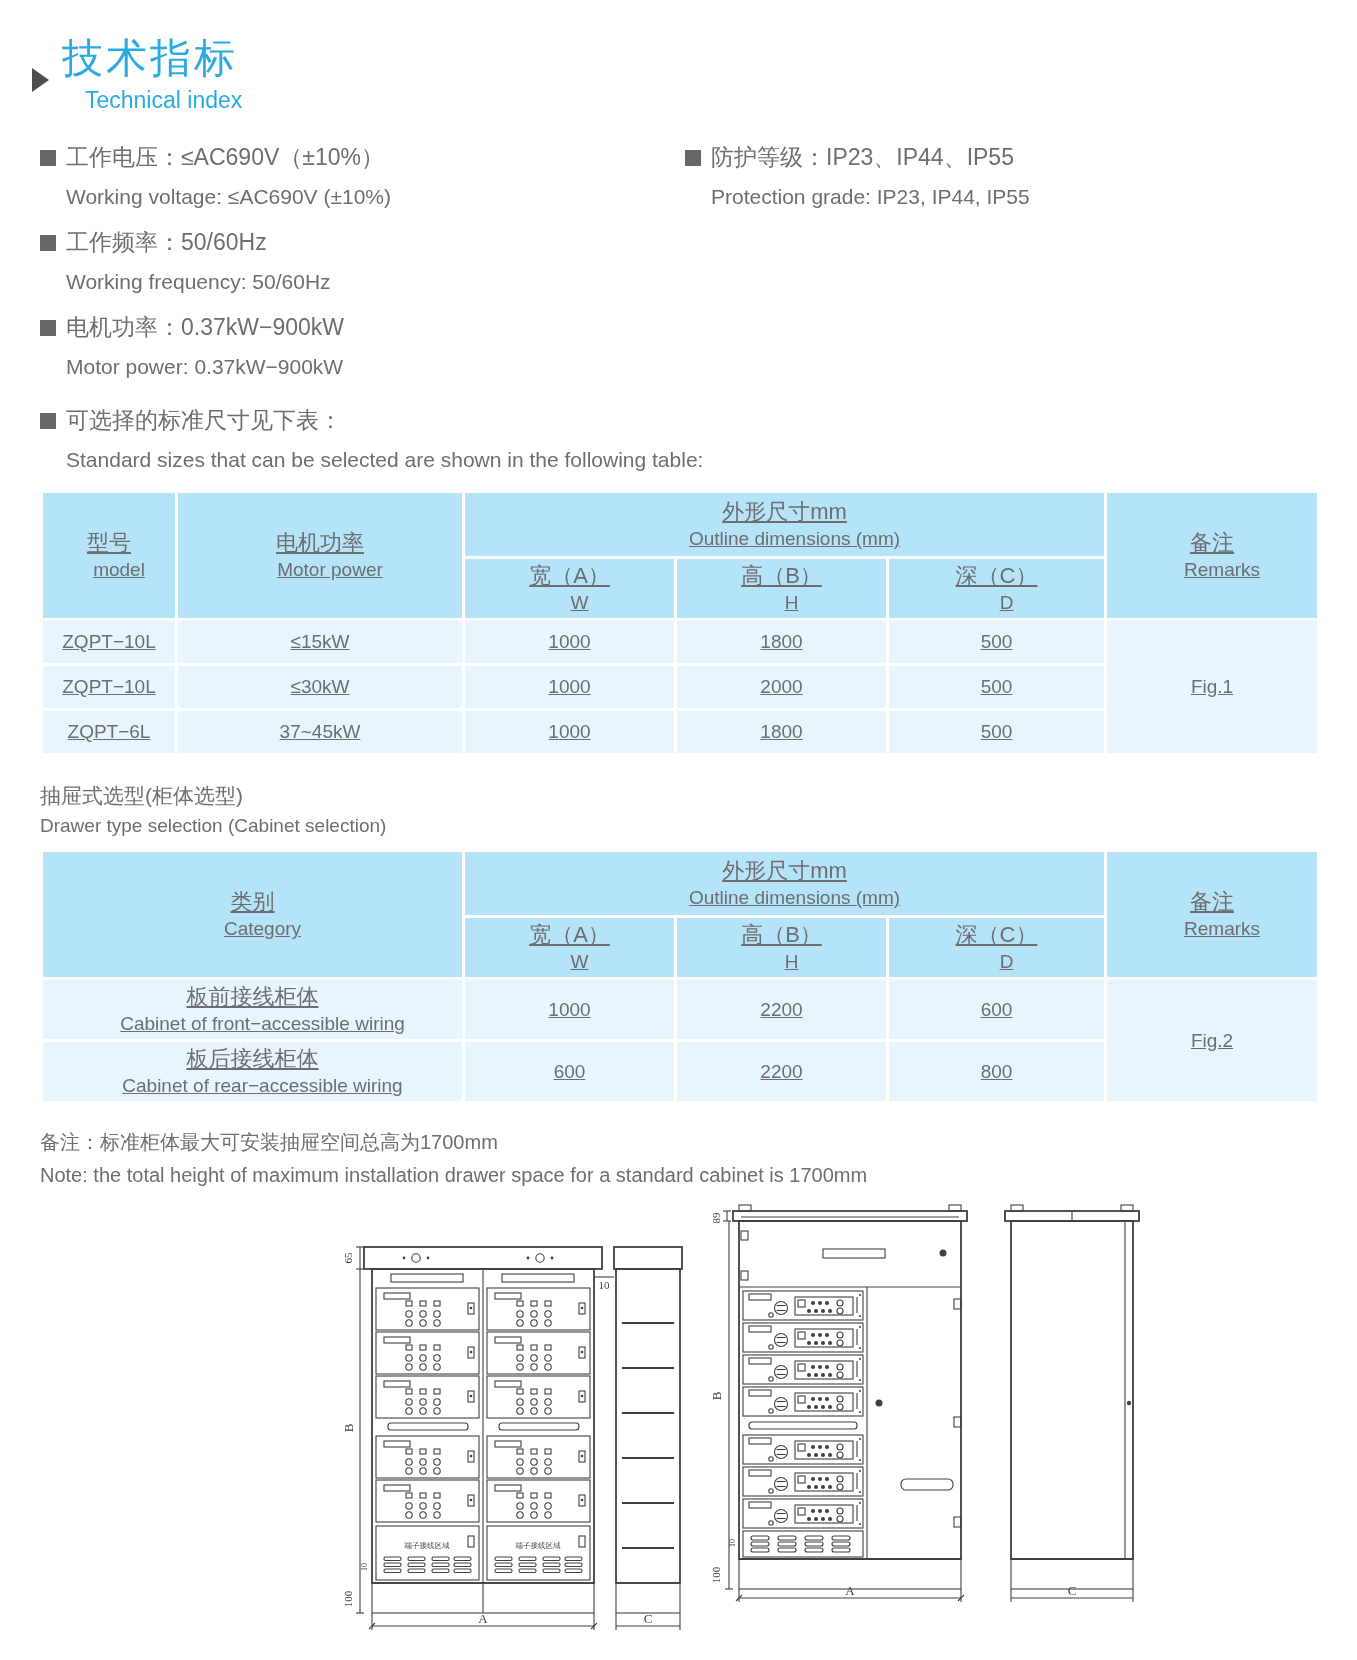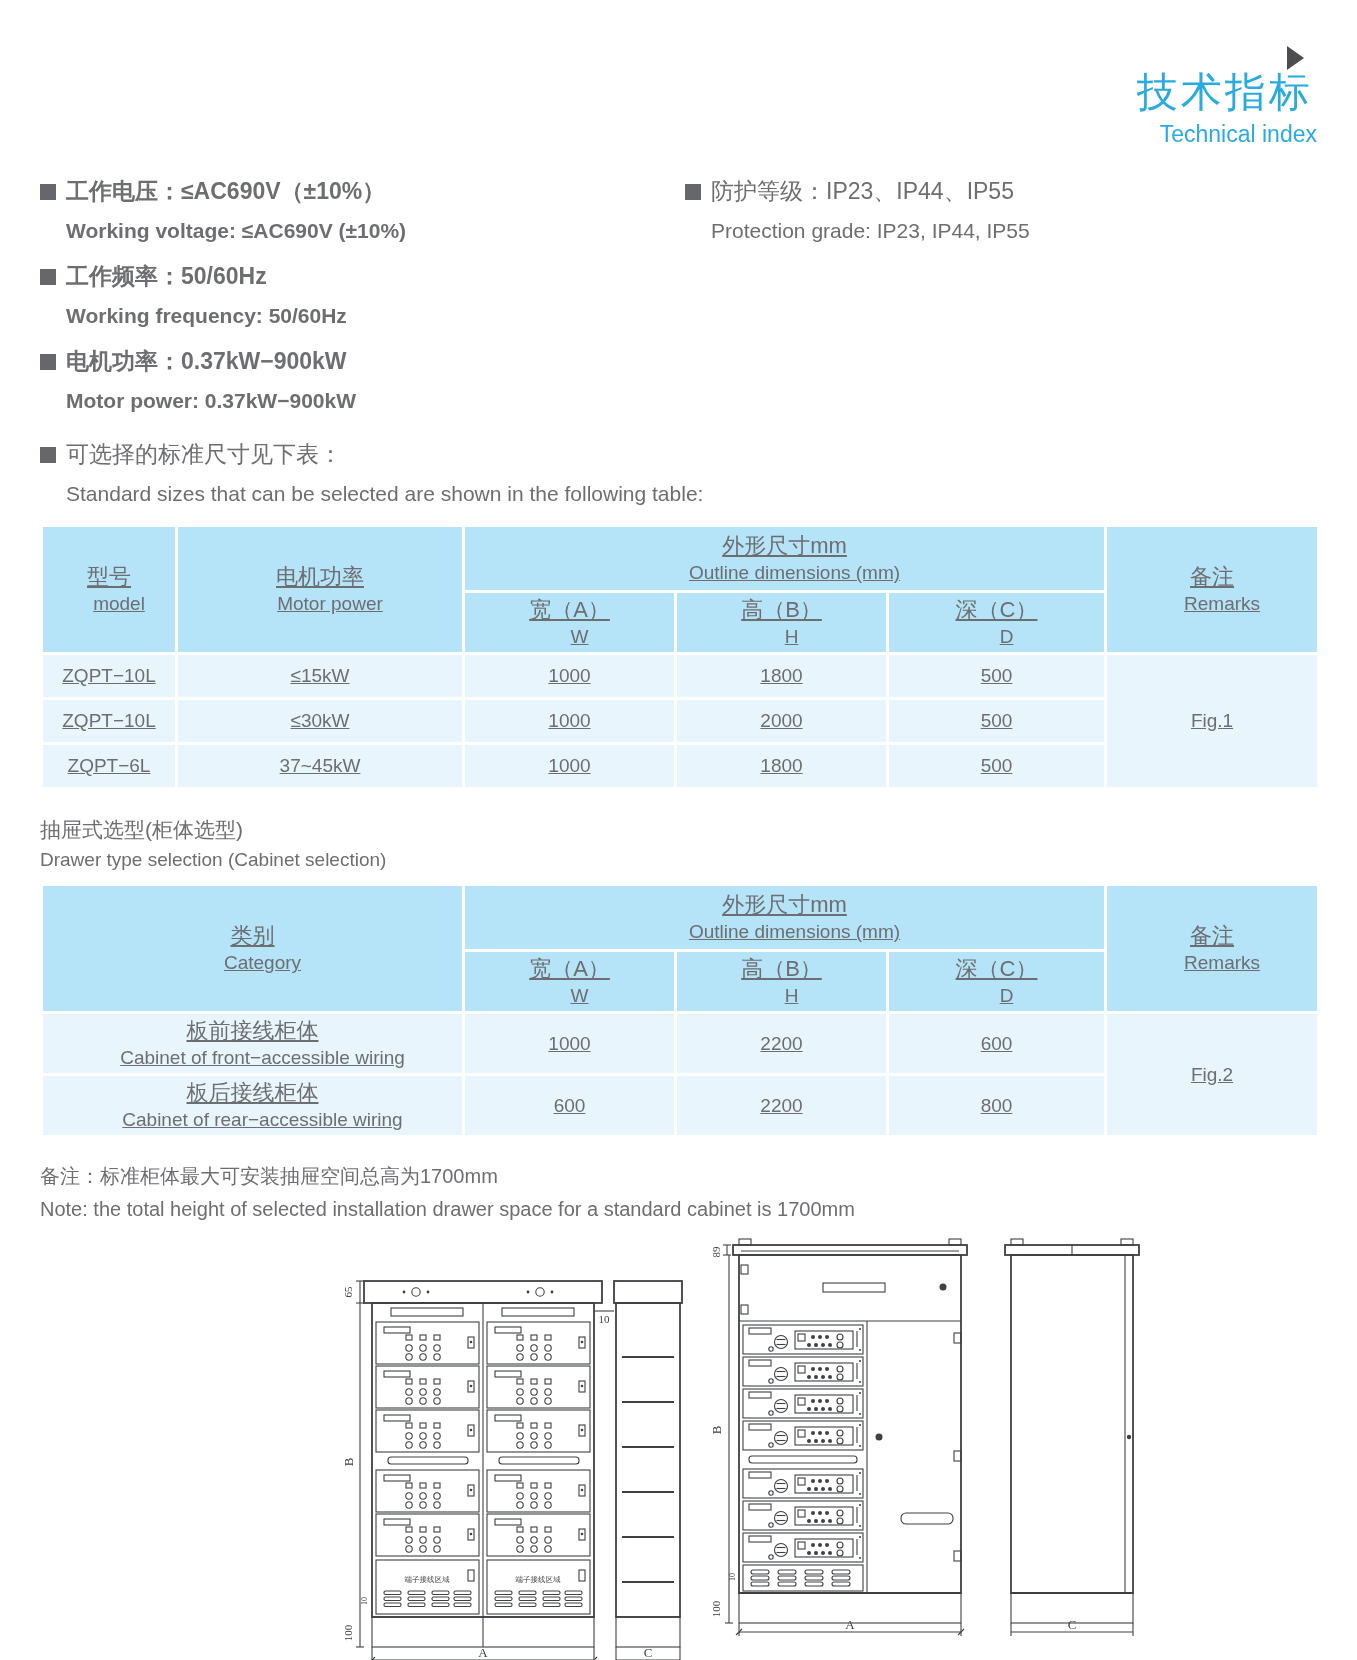--- a/index.html
+++ b/index.html
@@ -12,29 +12,29 @@
   *{box-sizing:border-box;}
   html,body{margin:0;padding:0;}
   body{
     width:1357px;height:1660px;background:#fff;overflow:hidden;
     font-family:"Liberation Sans","DejaVu Sans",sans-serif;
     color:var(--text);
   }
   .page{padding:36px 40px 0 40px;}
 
   
-  .hdr{display:flex;align-items:flex-end;margin-left:-8px;flex-direction:column;}
+  .hdr{display:flex;align-items:center;margin-left:-8px;}
   .tri{width:0;height:0;border-left:17px solid #4d4d4f;border-top:12px solid transparent;
        border-bottom:12px solid transparent;margin:10px 13px 0 0;}
   .title-cn{font-size:41px;line-height:1.1;font-weight:400;color:var(--accent);margin:0;letter-spacing:3px;}
   .title-en{font-size:23px;color:var(--accent);margin:6px 0 0 23px;}
 
   
   .spec-cols{display:flex;margin-top:26px;}
-  .col-l{width:645px;font-weight:bold;}
+  .col-l{width:645px;}
   .col-r{flex:1;}
   .spec-cn{display:flex;align-items:center;font-size:23px;margin-top:2px;}
   .sq{width:16px;height:16px;background:#66676b;margin-right:10px;flex:none;}
   .spec-en{font-size:21px;margin:12px 0 18px 26px;}
   .intro{margin-top:8px;}
 
   
   .sec{margin-top:26px;}
   .sec-cn{font-size:21px;}
   .sec-en{font-size:19px;margin-top:5px;}
@@ -253,21 +253,21 @@
           <span class="cell-en">Cabinet of rear−accessible wiring</span>
         </td>
         <td class="val">600</td>
         <td class="val">2200</td>
         <td class="val">800</td>
       </tr>
     </tbody>
   </table>
 
   <div class="note-cn">备注：标准柜体最大可安装抽屉空间总高为1700mm</div>
-  <div class="note-en">Note: the total height of selected installation drawer space for a standard cabinet is 1700mm</div>
+  <div class="note-en">Note: the total height of maximum installation drawer space for a standard cabinet is 1700mm</div>
 
   <div class="figures">
 
     <div class="figwrap fig1">
       <svg width="372" height="408" viewBox="0 0 372 408">
         <defs>
           <g id="f1drawer">
             <rect x="0" y="0" width="103" height="42"></rect>
             <rect x="8" y="5" width="26" height="6"></rect>
             <rect x="30" y="13" width="6" height="5"></rect>

